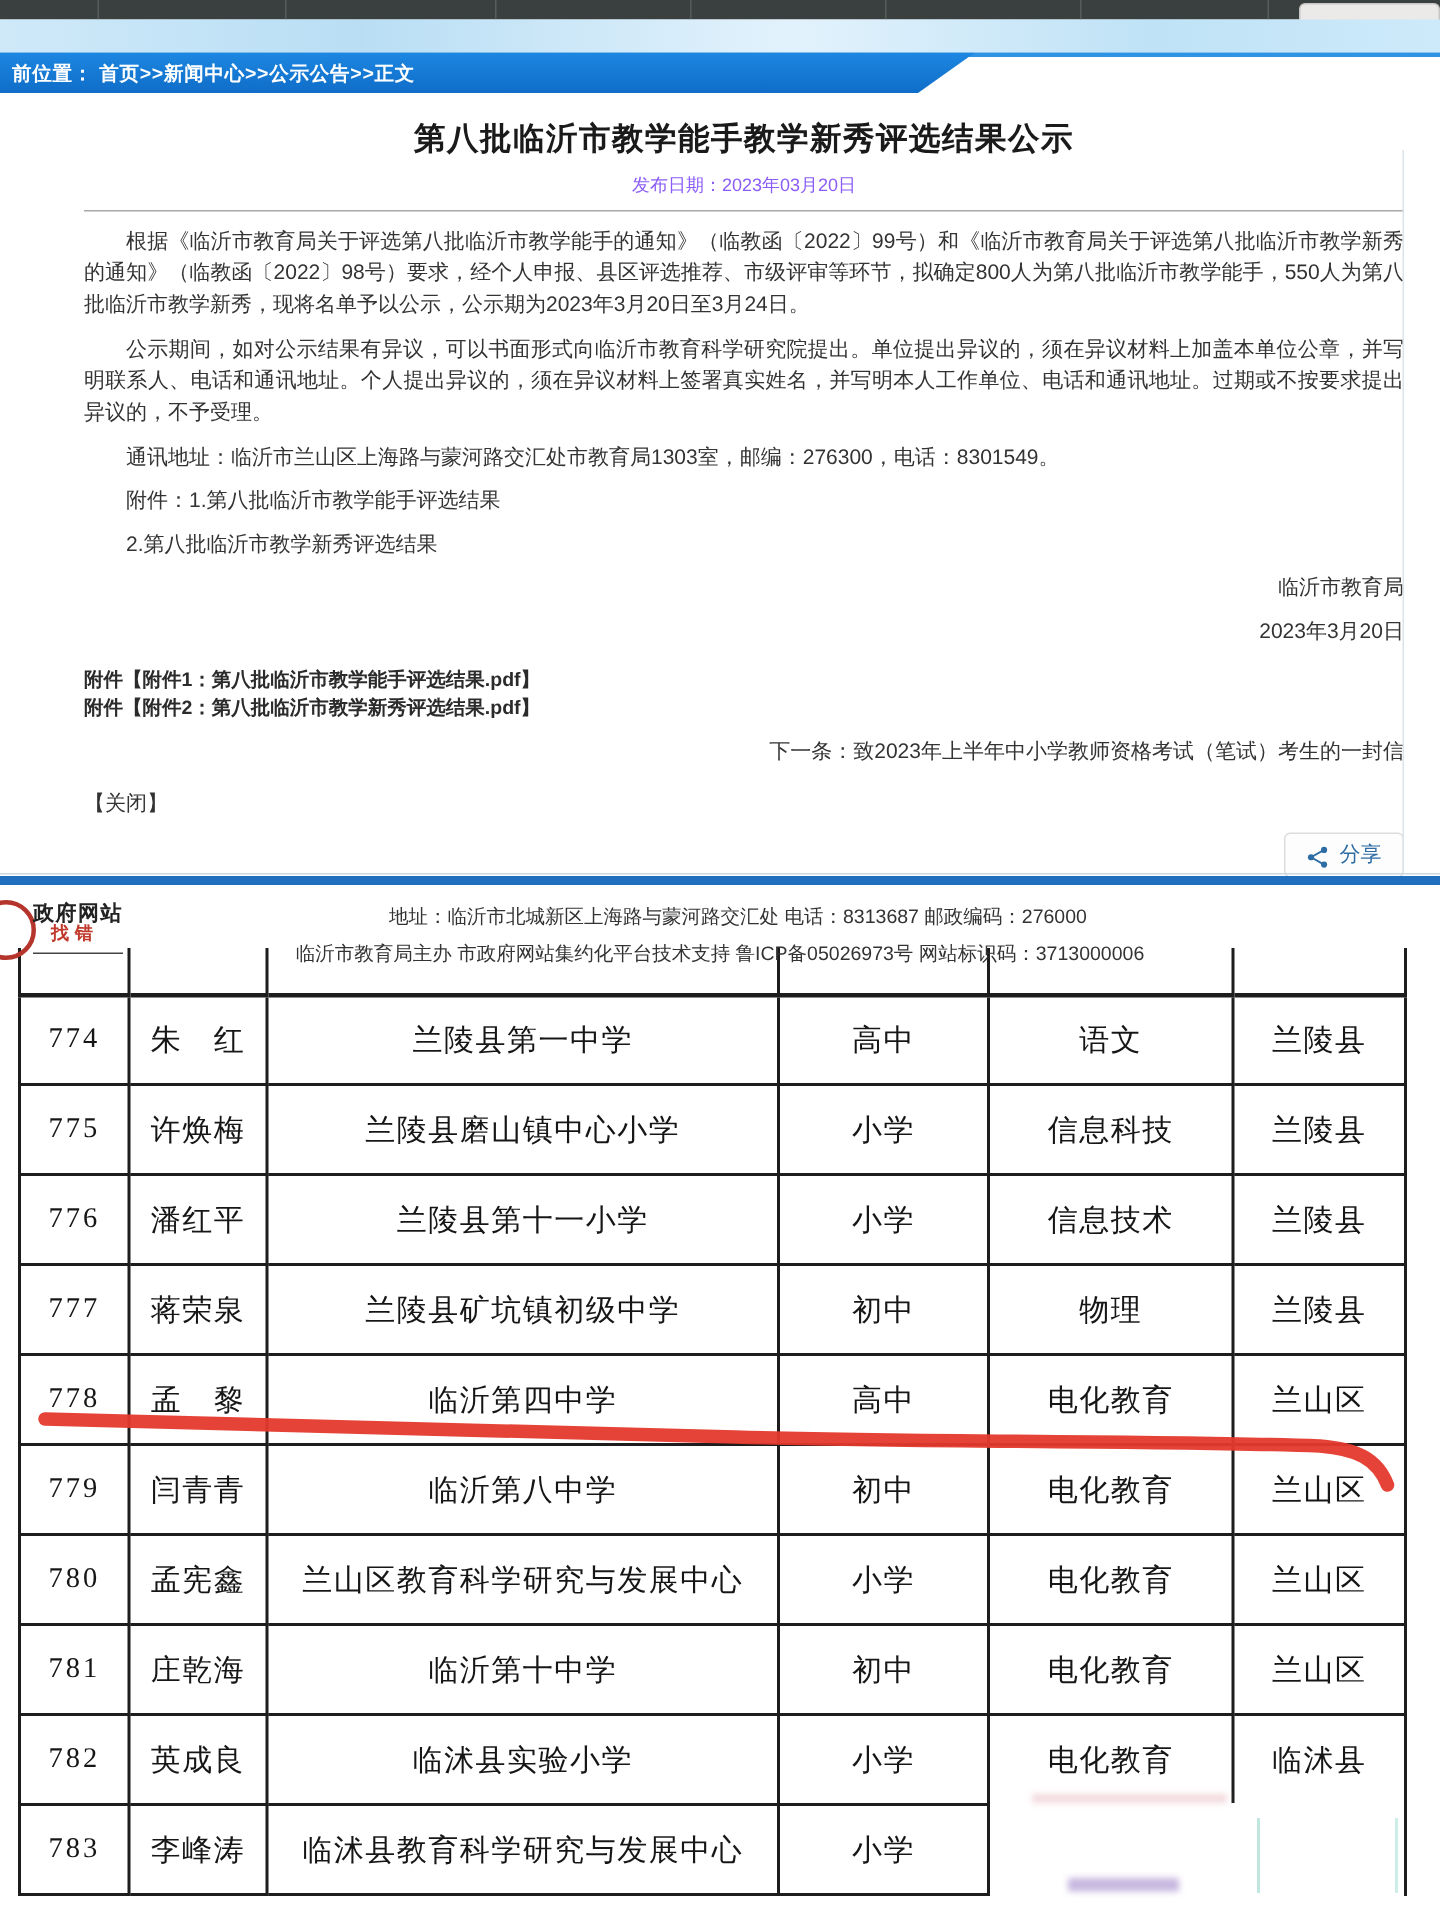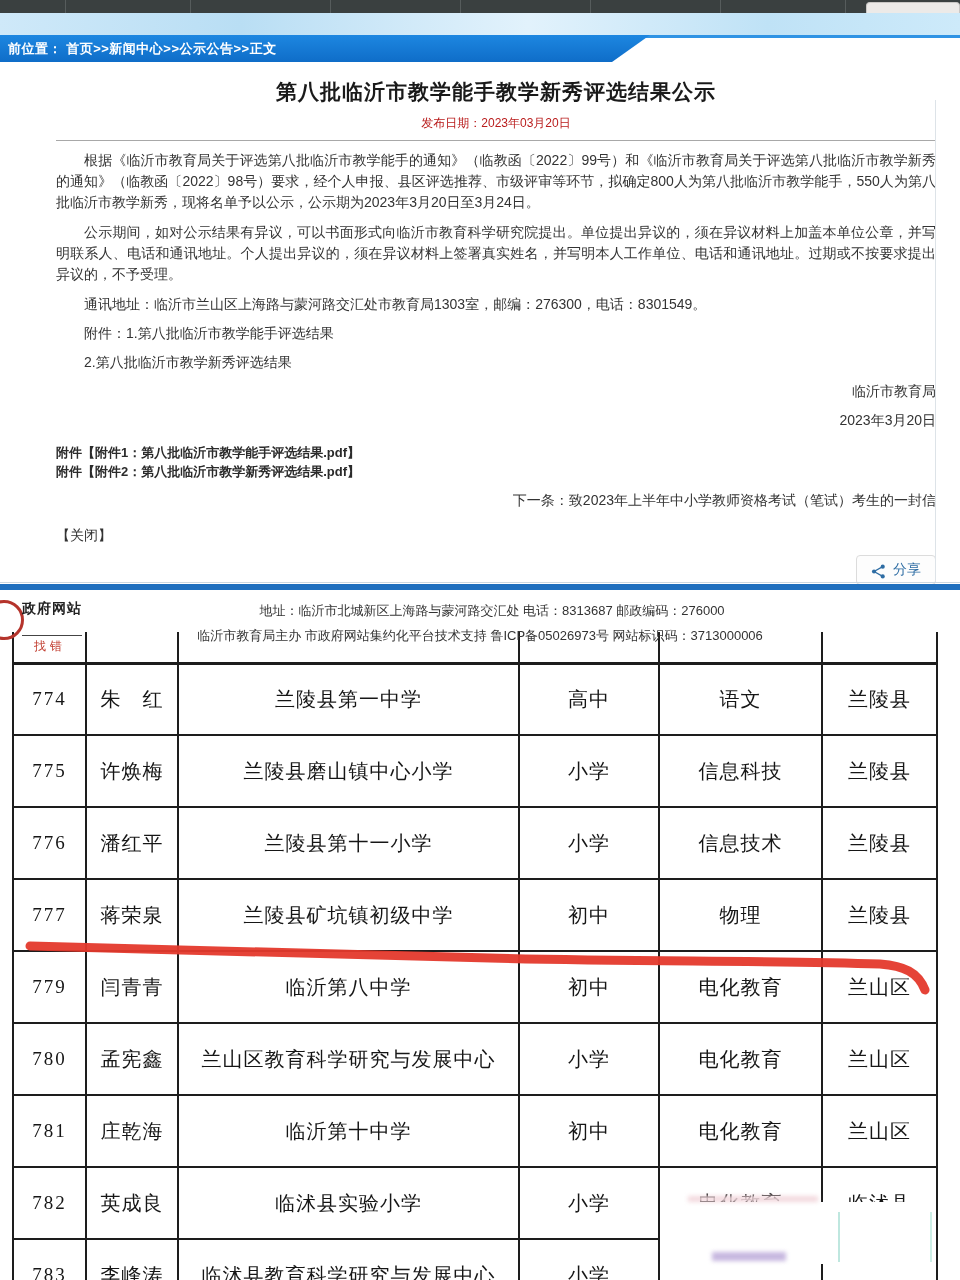--- a/index.html
+++ b/index.html
@@ -17,21 +17,21 @@
   .crumbbar{position:absolute;left:0;top:35px;width:960px;height:27px;
             background:linear-gradient(180deg,#1d87e1 0%,#0f6dc8 100%);
             clip-path:polygon(0 0,650px 0,612px 100%,0 100%);}
   .crumbtext{position:absolute;left:8px;top:38px;height:24px;line-height:22px;color:#ffffff;
              font-size:13px;font-weight:bold;letter-spacing:.5px;}
   .crumbtext a{color:#fff;text-decoration:none;}
 
   
   .article{position:absolute;left:16px;top:62px;width:880px;padding:0 40px;color:#333;}
   .title{margin:16px 0 0;text-align:center;font-size:21px;font-weight:bold;color:#1a1a1a;letter-spacing:1px;}
-  .pubdate{margin-top:9px;text-align:center;font-size:12px;color:#b91c1c;}
+  .pubdate{margin-top:9px;text-align:center;font-size:12px;color:#8b5cf6;}
   .rule{margin-top:8px;border:none;border-top:1px solid #a8a8a8;height:0;}
   .para{margin:9px 0 0;font-size:14px;line-height:21px;text-align:justify;text-indent:2em;color:#333;}
   .fujian{margin:8px 0 0;font-size:14px;line-height:21px;text-indent:2em;color:#333;}
   .rightline{margin-top:8px;text-align:right;font-size:14px;color:#333;}
   .sig-org{margin-top:10px;}
   .sig-date{margin-top:11px;}
   .attlinks{margin-top:13px;font-size:13px;line-height:19px;font-weight:600;color:#2b2b2b;}
   .attlinks a{color:#2b2b2b;text-decoration:none;}
   .nextline{margin-top:11px;text-align:right;font-size:14px;color:#333;}
   .nextline a{color:#333;text-decoration:none;}
@@ -44,32 +44,32 @@
 
   
   .divider-thin{position:absolute;left:0;top:582px;width:960px;height:1px;background:#ccd7e0;}
   .divider{position:absolute;left:0;top:584px;width:960px;height:6px;background:#1f6fbe;z-index:3;}
   .footer{position:absolute;left:0;top:590px;width:960px;height:55px;z-index:3;}
   .gov-logo{position:absolute;left:0;top:8px;width:90px;}
   .gov-circle{position:absolute;left:-16px;top:2px;width:34px;height:34px;border:3px solid #b5342c;
               border-radius:50%;background:transparent;}
   .gov-title{position:absolute;left:22px;top:2px;font-size:14px;font-weight:bold;color:#222;
              border-bottom:1px solid #444;padding-bottom:17px;letter-spacing:1px;}
-  .gov-sub{position:absolute;left:34px;top:40px;font-size:12px;color:#c0392b;font-weight:normal;letter-spacing:4px;}
+  .gov-sub{position:absolute;left:34px;top:16px;font-size:12px;color:#c0392b;font-weight:bold;letter-spacing:4px;}
   .footer-line{ text-align:center;font-size:13px;color:#333;}
   .footer-line1{margin-top:12px;padding-left:24px;}
   .footer-line2{margin-top:7px;}
 
   
   .tablewrap{position:absolute;left:12px;top:632px;width:924px;z-index:2;background:#fff;}
   table.results{border-collapse:collapse;table-layout:fixed;width:924px;
                 font-family:"Liberation Serif","DejaVu Serif",serif;color:#161616;}
   table.results td{border:2px solid #1d1d1d;text-align:center;vertical-align:middle;
                    font-size:20px;letter-spacing:1px;overflow:hidden;white-space:nowrap;}
-  table.results tr{height:72px;}
+  table.results tr{height:60px;}
   table.results tr.partial{height:31px;}
   table.results tr.partial td{border-top:none;border-bottom:3px solid #1d1d1d;}
   table.results td.no-cell{font-size:19px;letter-spacing:2px;}
 
   
   .mask-white{position:absolute;left:660px;top:1202px;width:276px;height:62px;background:#ffffff;z-index:4;}
   .mask-teal1{position:absolute;left:838px;top:1212px;width:2px;height:50px;background:#bfe7df;z-index:5;}
   .mask-teal2{position:absolute;left:930px;top:1212px;width:2px;height:50px;background:#cdeee6;z-index:5;}
   .mask-pink{position:absolute;left:688px;top:1196px;width:130px;height:6px;background:#f3d9de;
              filter:blur(2px);z-index:5;}
@@ -194,20 +194,28 @@
           </tr>
           <tr>
             <td class="no-cell">777</td>
             <td>蒋荣泉</td>
             <td>兰陵县矿坑镇初级中学</td>
             <td>初中</td>
             <td>物理</td>
             <td>兰陵县</td>
           </tr>
           <tr>
+            <td class="no-cell">778</td>
+            <td>孟　黎</td>
+            <td>临沂第四中学</td>
+            <td>高中</td>
+            <td>电化教育</td>
+            <td>兰山区</td>
+          </tr>
+          <tr>
             <td class="no-cell">779</td>
             <td>闫青青</td>
             <td>临沂第八中学</td>
             <td>初中</td>
             <td>电化教育</td>
             <td>兰山区</td>
           </tr>
           <tr>
             <td class="no-cell">780</td>
             <td>孟宪鑫</td>

